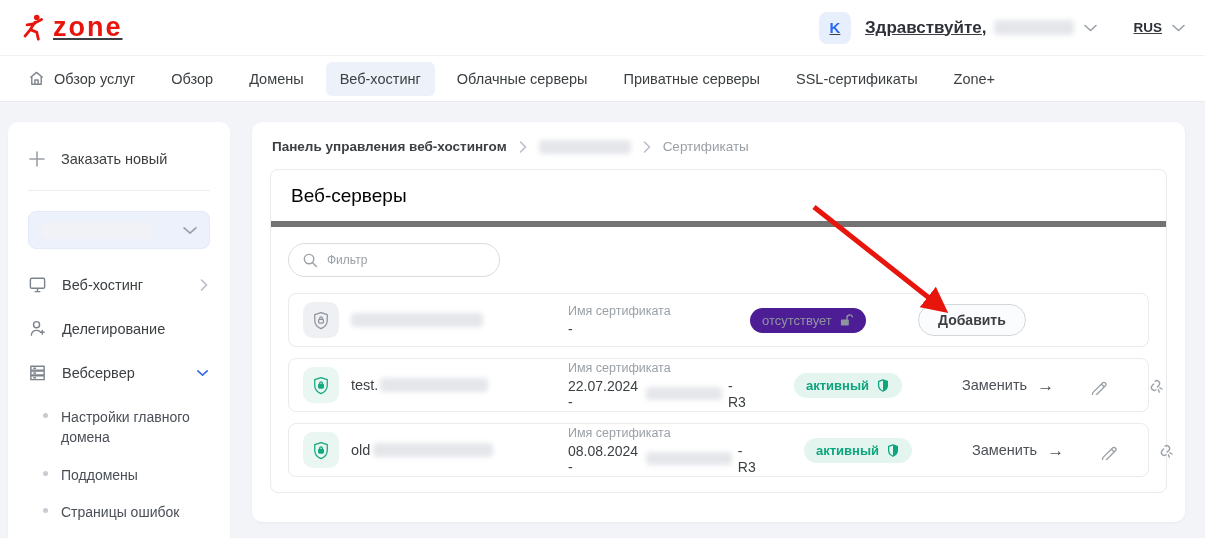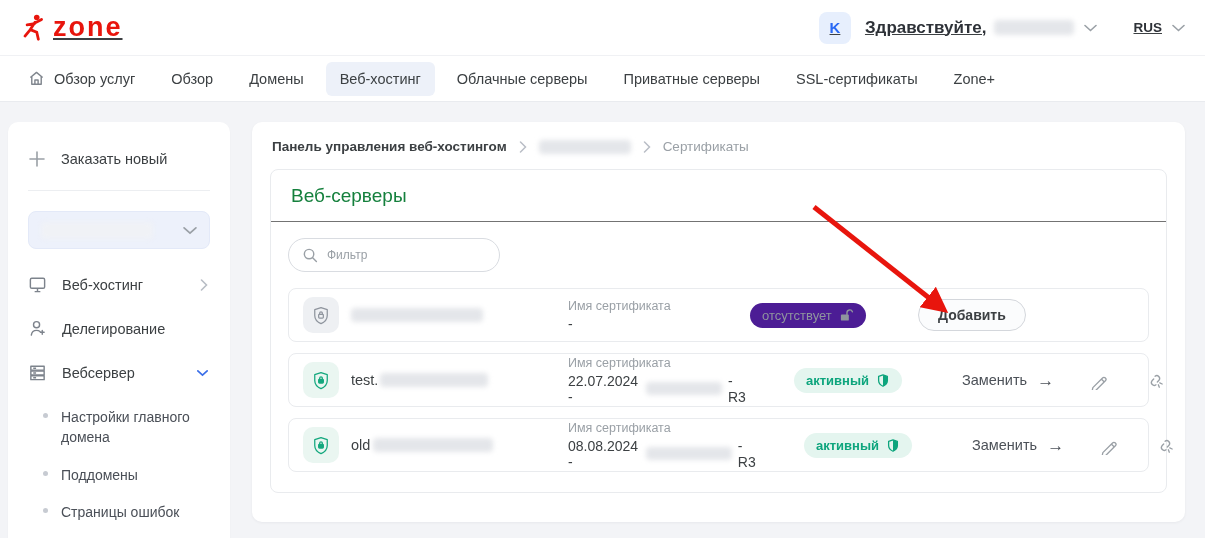--- a/index.html
+++ b/index.html
@@ -75,21 +75,21 @@
   
   .main-card {
     position:absolute; left:252px; top:20px; width:933px; height:400px;
     background:#fff; border-radius:10px; box-shadow:0 1px 3px rgba(16,24,40,.05);
   }
   .breadcrumb { display:flex; align-items:center; gap:12px; padding:17px 20px 11px; font-size:13.5px; }
   .bc-root { color:#3c4043; font-weight:600; }
   .bc-current { color:#9aa0a6; }
 
   .panel { margin:4px 18px 0; border:1px solid #e9ebee; border-radius:8px; height:324px; }
-  .panel-title { padding:15px 20px 14px; font-size:19px; color:#15803d; border-bottom:1px solid #737373; }
+  .panel-title { padding:15px 20px 14px; font-size:19px; color:#000000; border-bottom:6px solid #737373; }
   .panel-body { padding:16px 17px; }
 
   .filter-box {
     width:212px; height:34px; border:1px solid #d9dce1; border-radius:17px;
     display:flex; align-items:center; gap:9px; padding:0 13px; margin-bottom:16px;
   }
   .filter-box input { border:none; outline:none; flex:1; font-size:12px; font-family:inherit; color:#3c4043; background:transparent; }
   .filter-box input::placeholder { color:#9aa0a6; }
 
   .cert-row {

